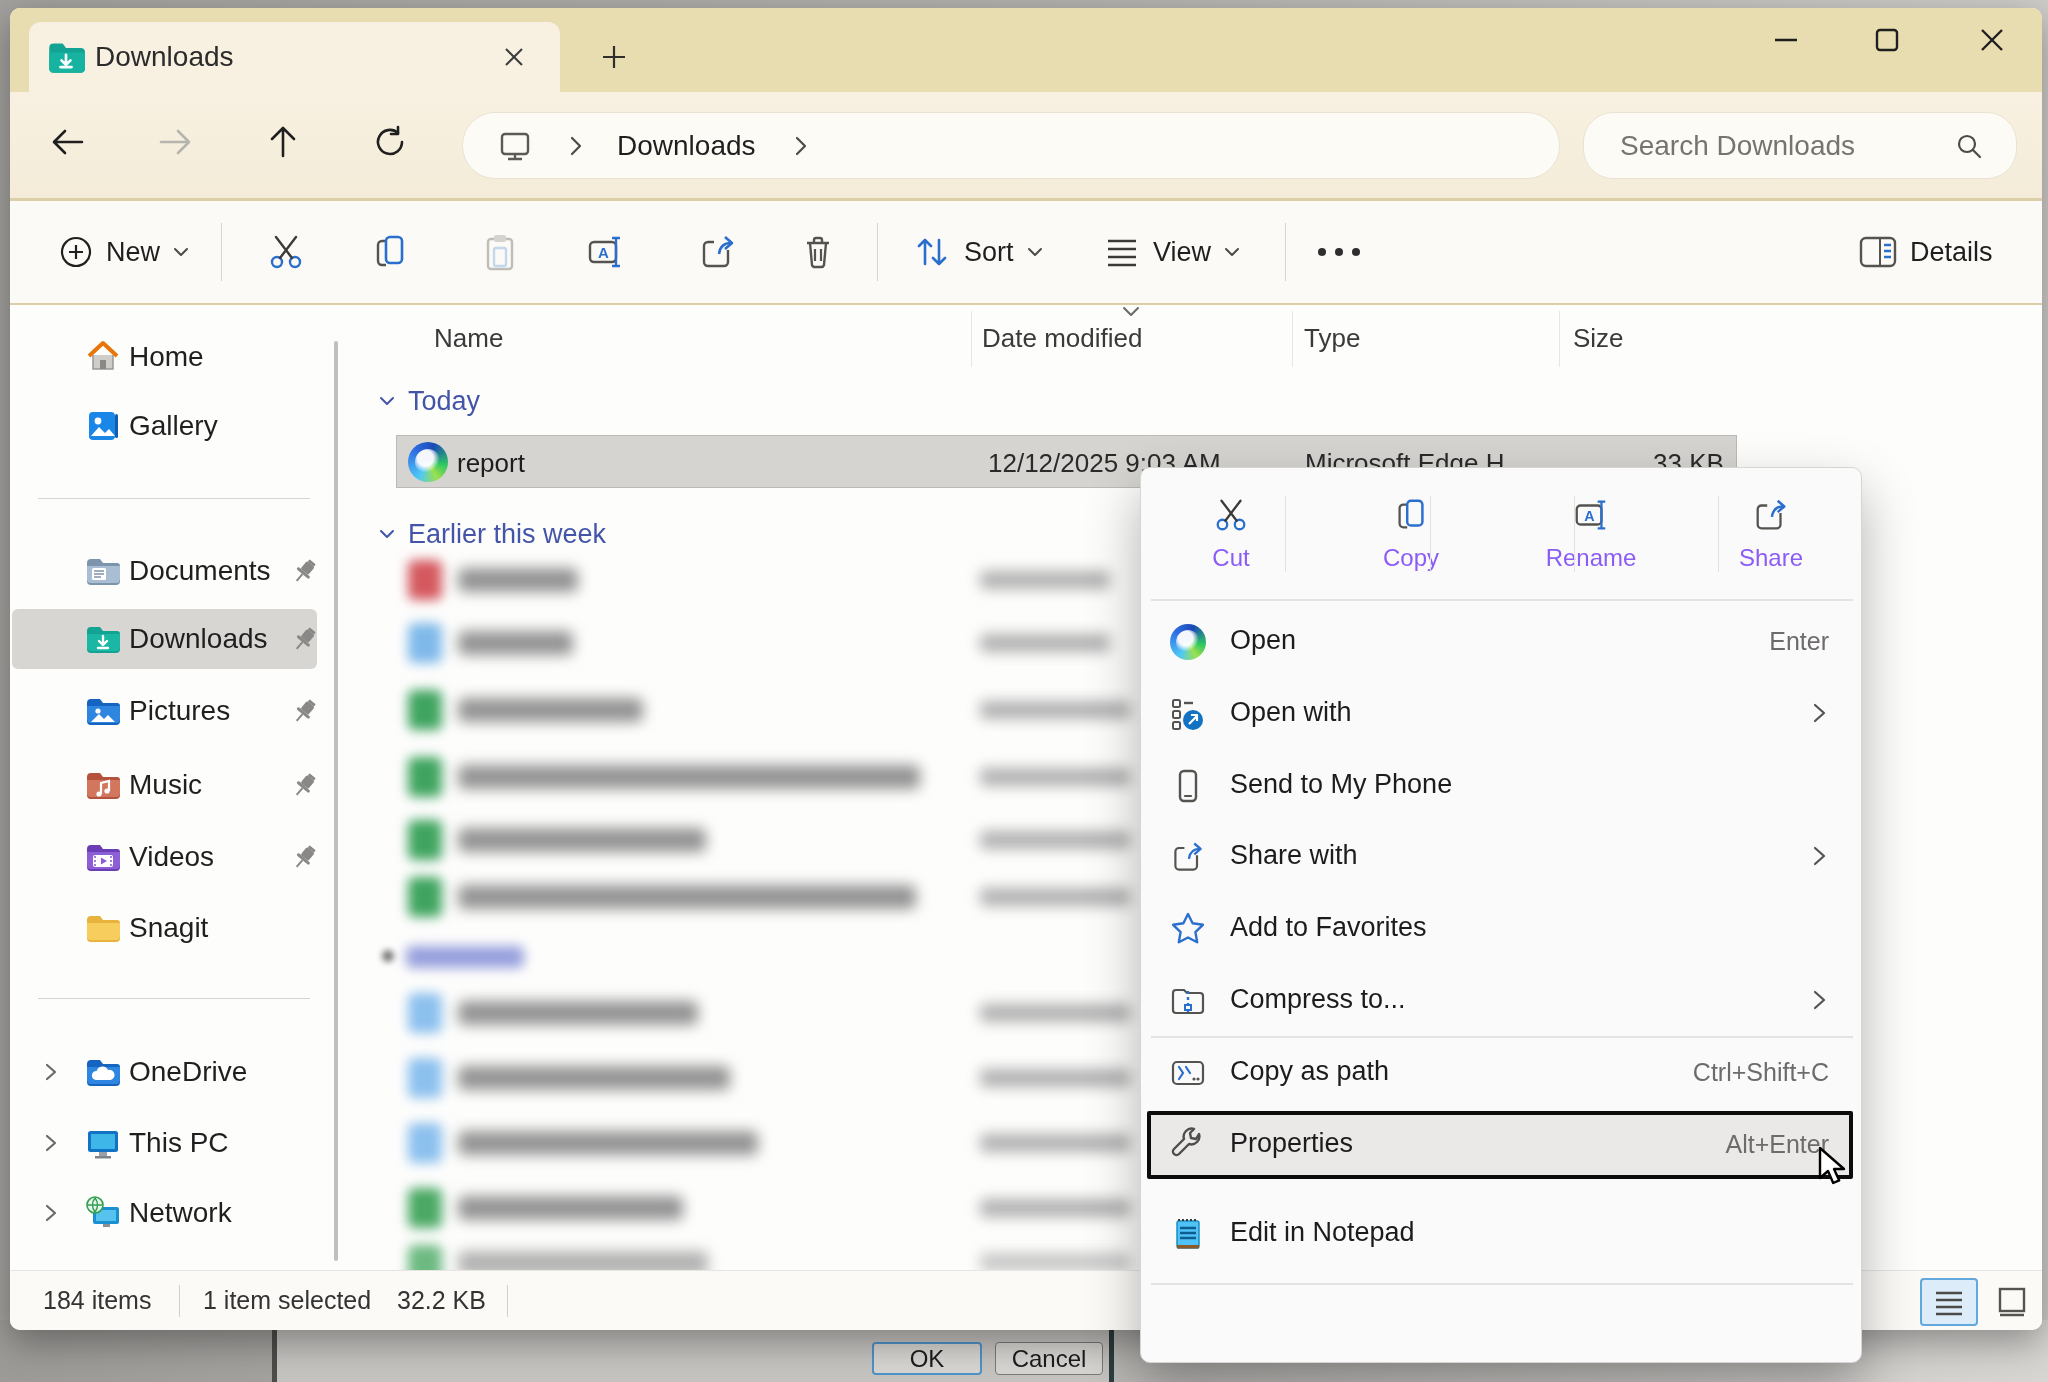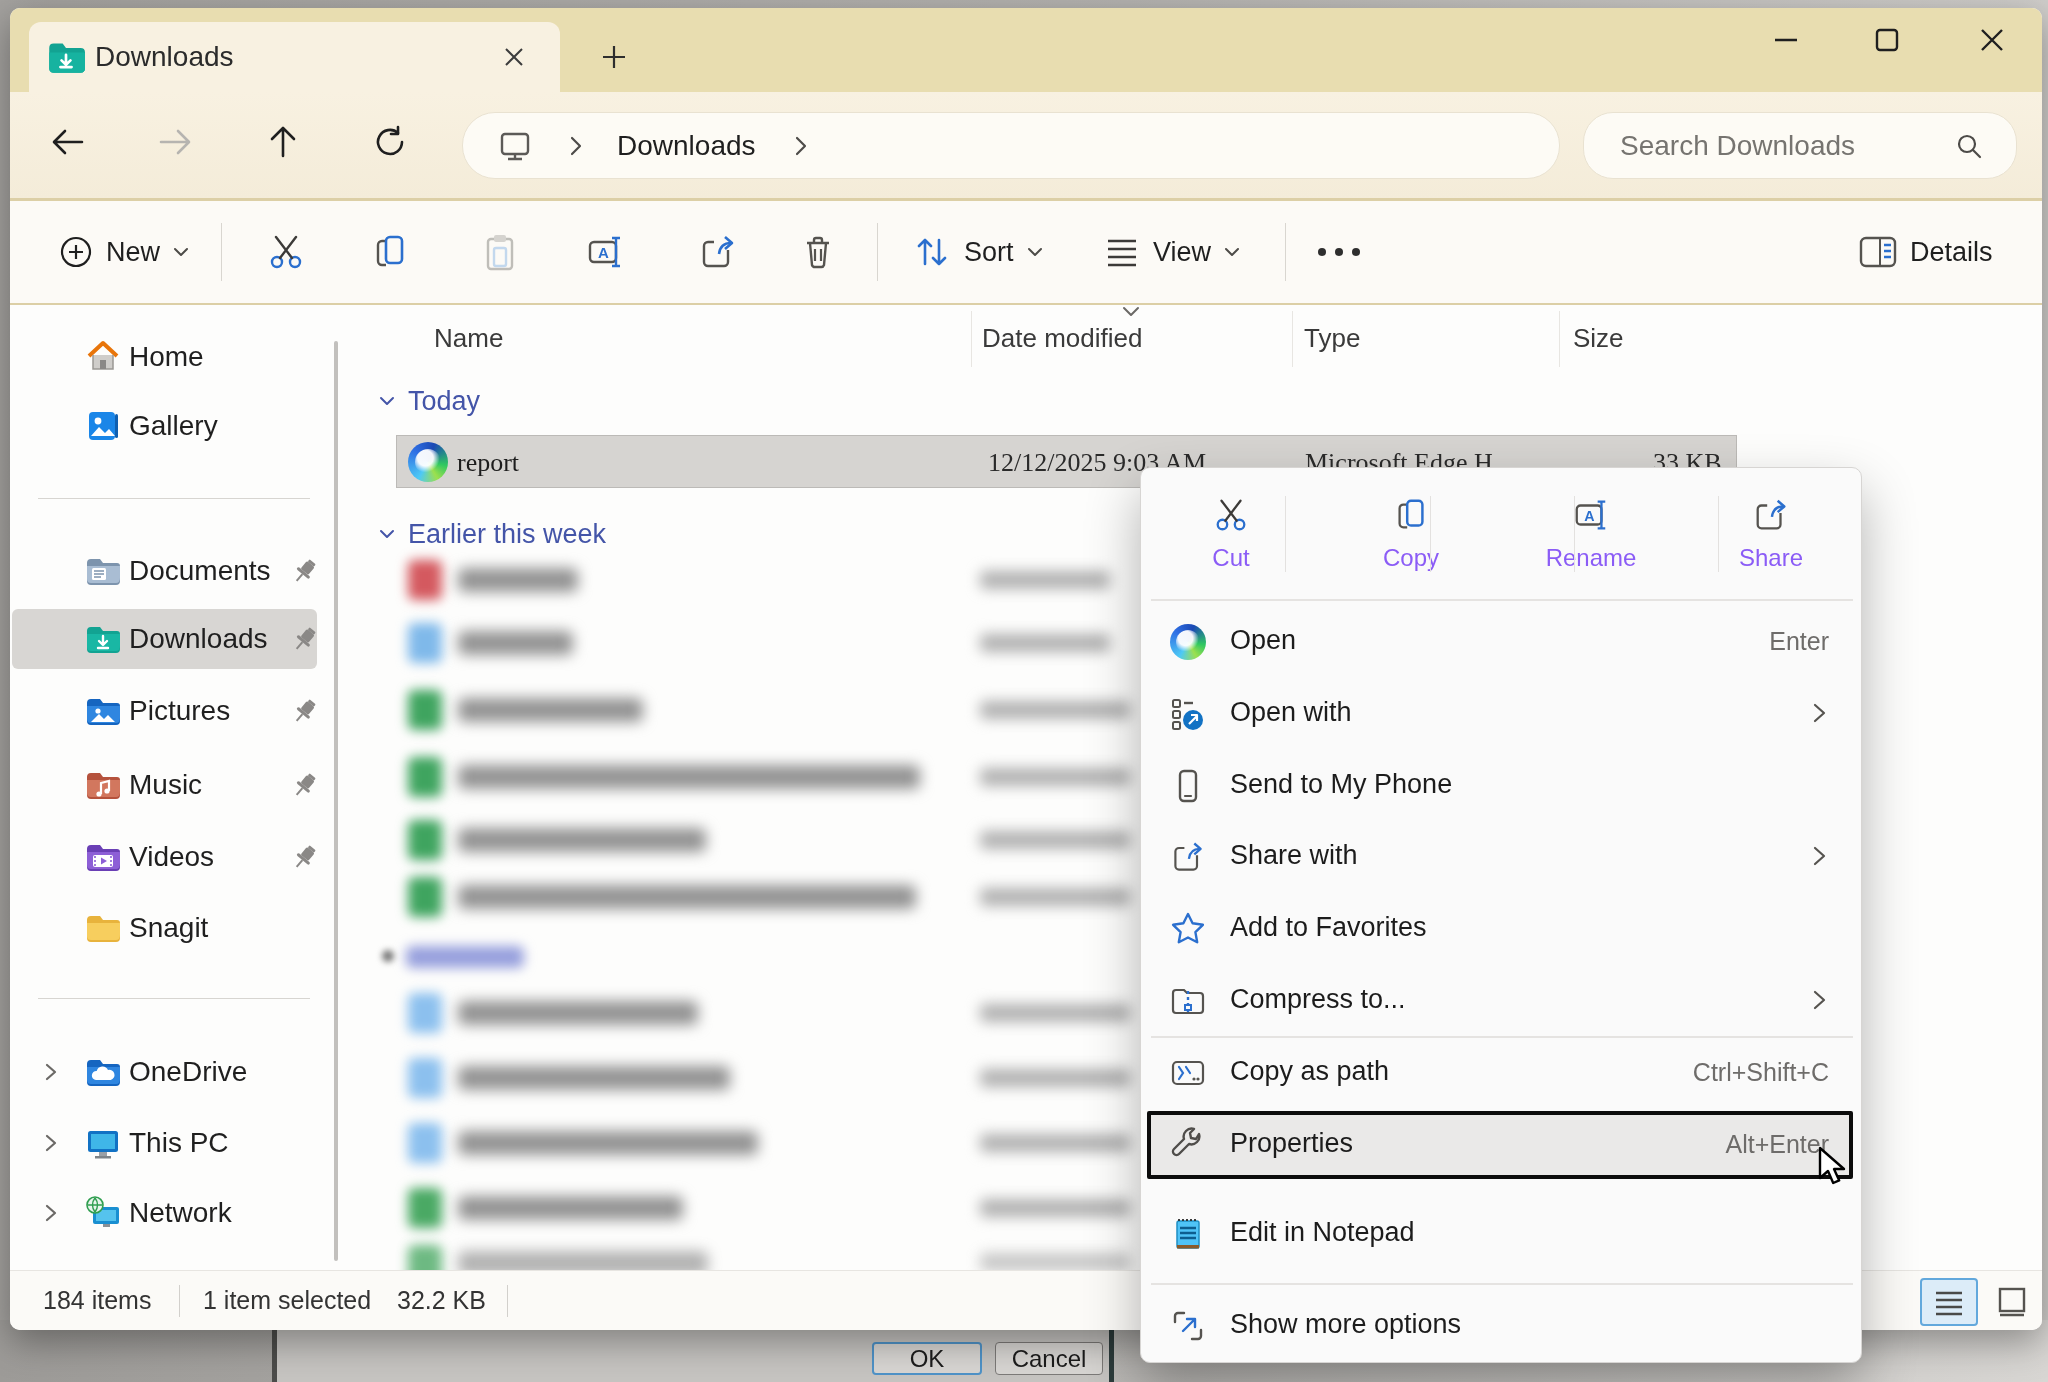--- a/index.html
+++ b/index.html
@@ -62,21 +62,21 @@
   .side-chev{position:absolute;left:28px;width:22px;height:22px;}
   .side-sep{position:absolute;left:28px;width:272px;height:1px;background:#d7d5d1;}
   .side-scroll{position:absolute;left:324px;top:36px;width:4px;height:920px;border-radius:2px;background:#c2c0bd;}
 
   
   .hdr-label{position:absolute;font-size:26px;color:#3a3a3a;top:18px;}
   .colsep{position:absolute;top:6px;width:1px;height:56px;background:#e8e6e2;}
   .group-label{position:absolute;font-size:27px;color:#4455a8;}
   .gchev{position:absolute;width:18px;height:18px;}
   .file-row-sel{position:absolute;left:386px;width:1341px;height:53px;background:#d6d4d1;border:1px solid #bcbab7;}
-  .cell{position:absolute;font-size:26px;color:#1d1d1d;top:12px;font-family:Liberation Serif, serif;}
+  .cell{position:absolute;font-size:26px;color:#1d1d1d;top:12px;}
   .cell.dim{color:#2a2a2a;}
   .blurbar{position:absolute;height:24px;border-radius:6px;background:#939393;filter:blur(7px);}
   .blurdate{position:absolute;height:18px;border-radius:5px;background:#b0b0b0;filter:blur(7px);}
   .bluricon{position:absolute;left:398px;width:34px;height:40px;border-radius:6px;filter:blur(6px);}
 
   
   .statusbar{left:0;top:1262px;width:2032px;height:60px;background:#fbfaf7;border-top:1px solid #e7e5e1;}
   .st-txt{position:absolute;top:15px;font-size:25px;color:#333;}
   .st-sep{position:absolute;top:14px;width:1px;height:32px;background:#d2d0cc;}
   .viewtoggle1{position:absolute;left:1910px;top:7px;width:58px;height:48px;background:#dcecf8;
@@ -695,26 +695,19 @@
     <div class="ctx-item" style="top:642px">
       <svg class="ctx-icon" viewBox="0 0 36 36">
           <path d="M29 7a8 8 0 0 1-10 10L9 27a3.4 3.4 0 0 1-5-5l10-10A8 8 0 0 1 24 2l-4 4 1 5 5 1z" fill="none" stroke="#4f4d4a" stroke-width="2.4" stroke-linejoin="round"></path>
         </svg>
       <span class="ctx-label">Properties</span>
       <span class="ctx-short">Alt+Enter</span>
     </div>
 
     <div class="ctx-hsep" style="top:815px"></div>
 
-    <div class="ctx-item" style="top:823px">
-      <svg class="ctx-icon" viewBox="0 0 36 36">
-          <path d="M14 5H8a3 3 0 0 0-3 3v6M22 31h6a3 3 0 0 0 3-3v-6" fill="none" stroke="#55534f" stroke-width="2.4" stroke-linecap="round"></path>
-          <path d="M13 23L25 11M17 11h8v8" stroke="#2b6fce" stroke-width="2.4" fill="none" stroke-linecap="round" stroke-linejoin="round"></path>
-        </svg>
-      <span class="ctx-label">Show more options</span>
-    </div>
   </div>
 
   <svg class="abs cursor" width="38" height="42" viewBox="0 0 19 21">
     <path d="M1 1v15l4-3.5 2.6 6 3-1.3-2.6-5.7H13z" fill="#fff" stroke="#000" stroke-width="1.2" stroke-linejoin="round"></path>
   </svg>
 
 </div>
 
 </body></html>

